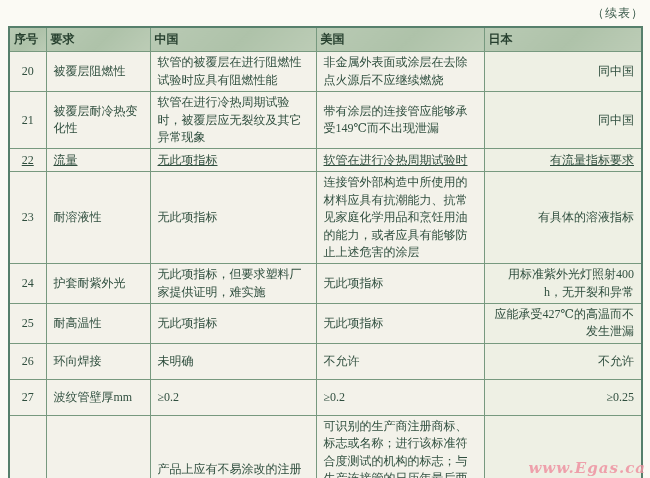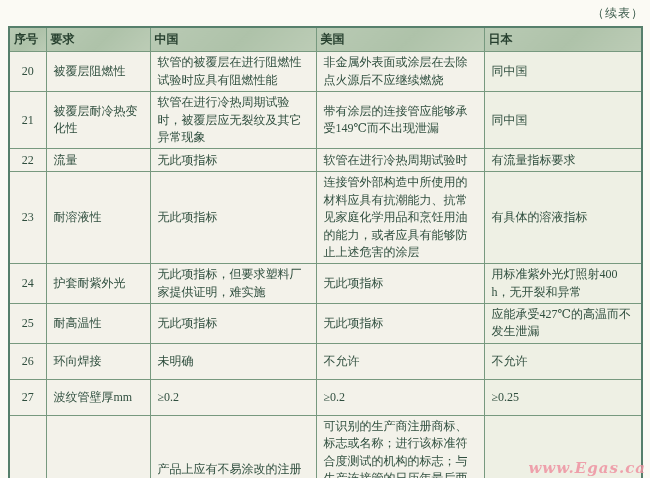--- a/index.html
+++ b/index.html
@@ -25,24 +25,24 @@
     padding:2px 7px;vertical-align:middle;
     word-break:break-all;
   }
   .cmp-table th{
     background:#b4c6af;
     background:linear-gradient(135deg,#b9cab4 0%,#aec2a9 55%,#bcccb6 100%);
     font-weight:bold;color:#27402f;
     text-align:left;padding:3px 4px;
   }
   td.seq{text-align:center;padding:2px 8px;}
-  td.jp{background:#eef0e4;}
+  td.jp{background:#eef0e4;text-align:right;}
   tr.hdr{height:24px;}
   tr.h35{height:35px;}
-  tr.h23{height:23px;}
+  tr.h23{height:23px;text-decoration:underline;}
   tr.h56{height:56px;}
   tr.h22{height:36px;}
   tr.h160{height:160px;}
   .watermark{
     position:absolute;right:4px;bottom:1px;
     font-style:italic;font-weight:bold;
     font-size:15px;color:#ee93a2;opacity:.85;
     font-family:"DejaVu Serif",serif;
     letter-spacing:1px;
   }

